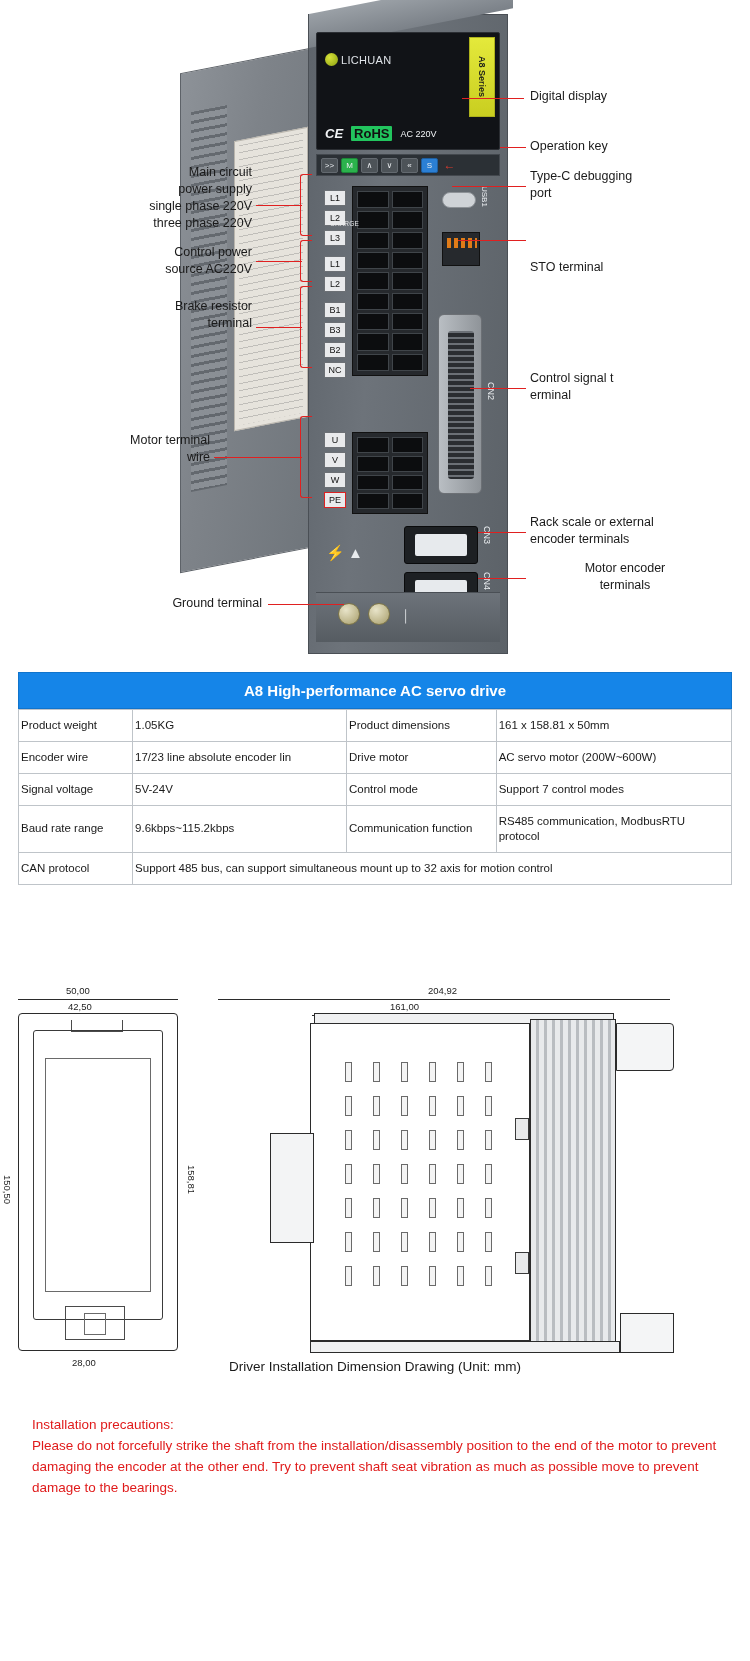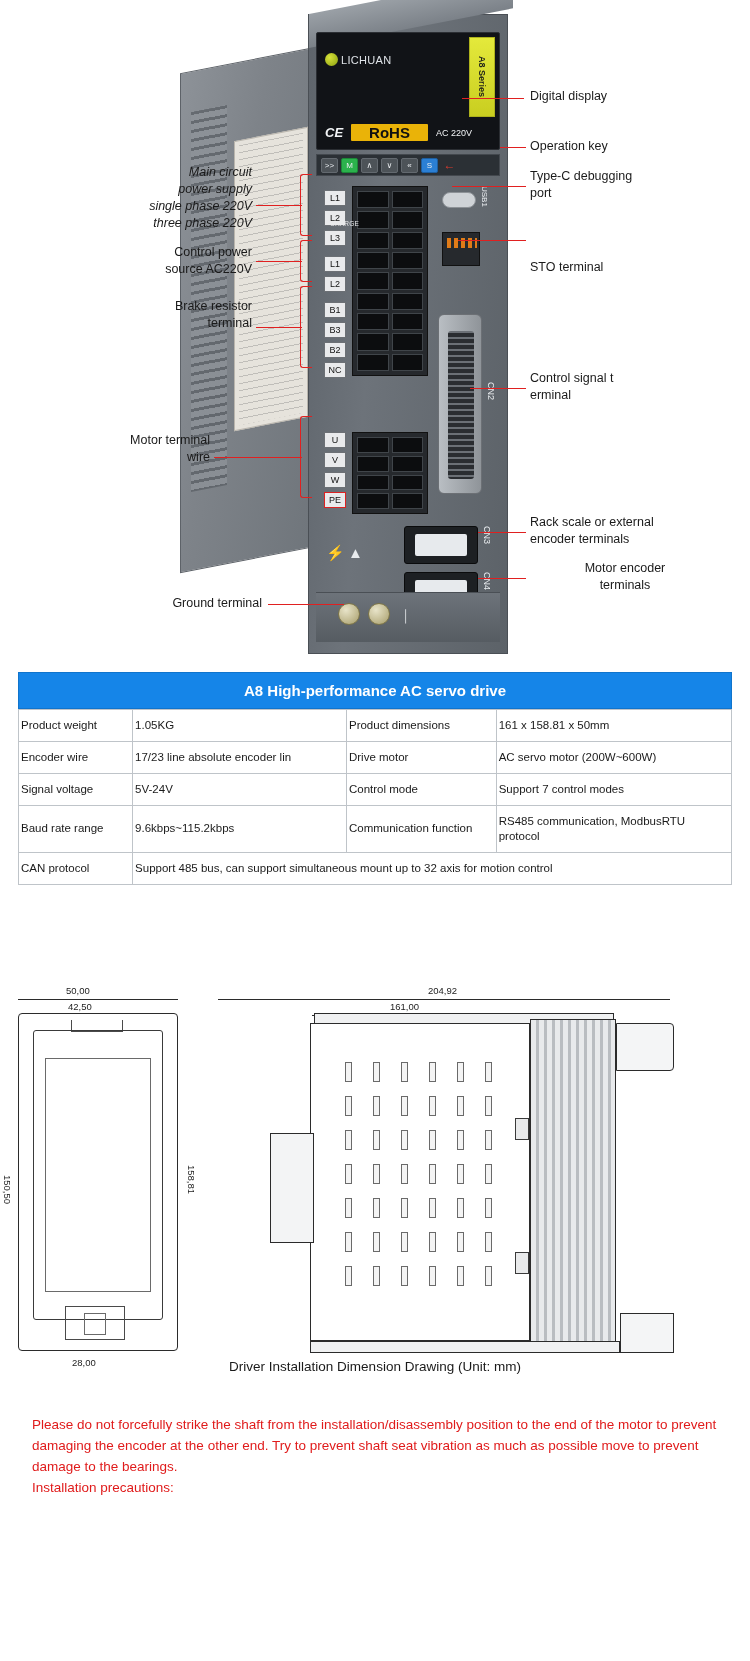--- a/index.html
+++ b/index.html
@@ -71,21 +71,21 @@
     color:#22251a; font-size:9px; font-weight:bold;
     writing-mode:vertical-rl; text-orientation:mixed;
     display:flex; align-items:center; justify-content:center;
     border:1px solid #aeb21c;
   }
   .cert-row {
     position:absolute; left:8px; bottom:8px; display:flex; align-items:center; gap:8px;
     color:#f2f4f6; font-size:9.5px;
   }
   .cert-ce { font-style:italic; font-weight:bold; font-size:13px; }
-  .cert-rohs { background:#eab308; color:#111; padding:0 18px; font-weight:bold; font-size:15px; border-radius:1px;}
+  .cert-rohs { background:#22c55e; color:#111; padding:0 3px; font-weight:bold; font-size:13px; border-radius:1px;}
   .cert-ac { font-size:9px; }
 
   
   .key-row {
     position:absolute; left:136px; top:140px; width:184px; height:22px;
     background:#2b3035; border:1px solid #43484e;
     display:flex; align-items:center; gap:3px; padding:0 4px;
   }
   .key {
     width:17px; height:15px; border-radius:2px; background:#4d5358;
@@ -440,21 +440,21 @@
   <div class="lead" style="left:478px; top:532px; width:48px;"></div>
   <div class="callout right" style="left:530px; top:514px; width:200px; white-space:pre-line;">Rack scale or external
 encoder terminals</div>
 
   <div class="lead" style="left:478px; top:578px; width:48px;"></div>
   <div class="callout right" style="left:530px; top:560px; width:190px; white-space:pre-line;text-align:center;">Motor encoder
 terminals</div>
 
   <div class="brace" style="left:300px; top:174px; width:12px; height:62px;"></div>
   <div class="lead" style="left:256px; top:205px; width:46px;"></div>
-  <div class="callout left" style="left:20px; top:164px; width:232px; white-space:pre-line;font-style:italic;">Main circuit
+  <div class="callout left" style="left:20px; top:164px; width:232px; white-space:pre-line;">Main circuit
 power supply
 single phase 220V
 three phase 220V</div>
 
   <div class="brace" style="left:300px; top:240px; width:12px; height:42px;"></div>
   <div class="lead" style="left:256px; top:261px; width:46px;"></div>
   <div class="callout left" style="left:20px; top:244px; width:232px; white-space:pre-line;">Control power
 source AC220V</div>
 
   <div class="brace" style="left:300px; top:286px; width:12px; height:82px;"></div>
@@ -587,15 +587,15 @@
       <div class="fv-conn" style="left:-16px; top:232px;"></div>
     </div>
     <div class="fv-bottomflange"></div>
     <div class="fv-botright"></div>
   </div>
 
   <div class="dim-caption">Driver Installation Dimension Drawing (Unit: mm)</div>
 </div>
 
 <div id="precaution">
+  <div>Installation precautions:</div>
   <div>Please do not forcefully strike the shaft from the installation/disassembly position to the end of the motor to prevent damaging the encoder at the other end. Try to prevent shaft seat vibration as much as possible move to prevent damage to the bearings.</div>
-  <div>Installation precautions:</div>
 </div>
 
 </body></html>

